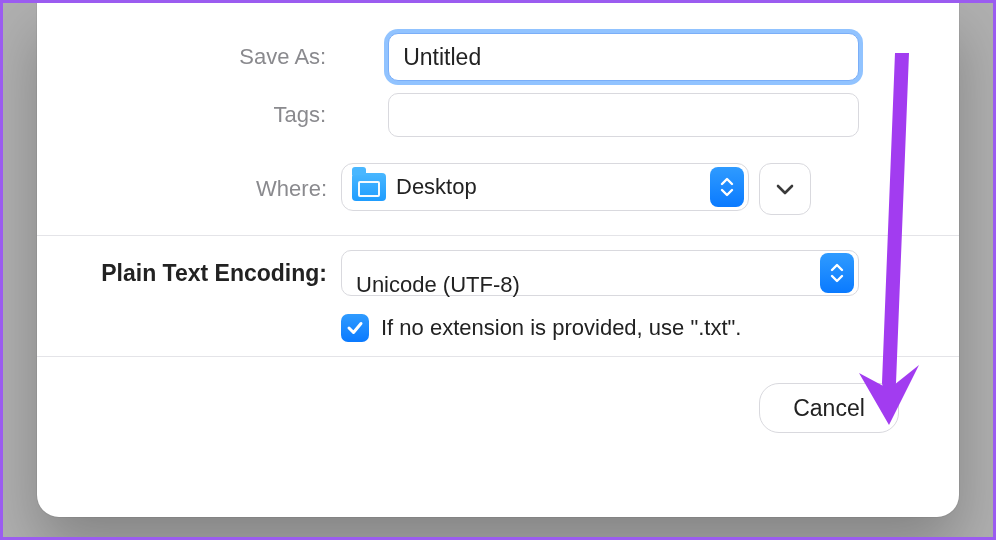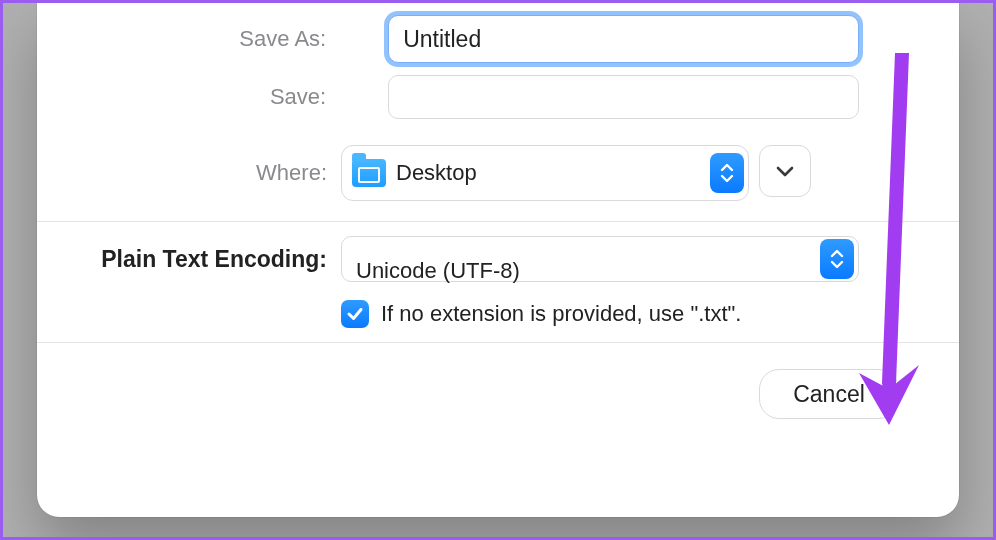--- a/index.html
+++ b/index.html
@@ -11,21 +11,21 @@
     font-family: -apple-system, "Helvetica Neue", Helvetica, Arial, sans-serif;
     position:relative;
     overflow:hidden;
   }
   .sheet {
     position:absolute;
     left:34px; right:34px; top:0; bottom:20px;
     background:#fff;
     border-radius:0 0 22px 22px;
     box-shadow: 0 30px 60px rgba(0,0,0,.25), 0 0 0 1px rgba(0,0,0,.05);
-    padding-top:6px;
+    padding-top:24px;
   }
   .row {
     display:flex;
     align-items:center;
     padding: 6px 100px 6px 0;
     gap:14px;
   }
   .row .label {
     width:290px;
     text-align:right;
@@ -46,21 +46,21 @@
   .txt.focused {
     box-shadow: 0 0 0 4px rgba(10,122,255,.45);
     border-color:#7aaef8;
   }
   .save-as-field { width:472px; }
   .tags-field    { width:472px; height:44px; }
 
   .where-wrap { display:flex; gap:10px; }
   .where-select {
     display:flex; align-items:center;
-    width:408px; height:56px;
+    width:408px; height:48px;
     border:1px solid #d9d9de; border-radius:12px;
     background:#fff; padding:0 4px 0 10px;
     font-size:22px; color:#222;
     gap:10px;
   }
   .folder-icon {
     width:34px; height:28px; border-radius:4px;
     background: linear-gradient(#49b7ff,#1f9dff);
     position:relative; flex:0 0 auto;
   }
@@ -130,21 +130,21 @@
 <body>
 
 <div class="sheet">
 
   <div class="row">
     <div class="label">Save As:</div>
     <input class="txt focused save-as-field" value="Untitled" style="">
   </div>
 
   <div class="row">
-    <div class="label">Save:</div>
+    <div class="label">Tags:</div>
     <input class="txt tags-field" value="" style="">
   </div>
 
   <div class="row" style="margin-top:14px;">
     <div class="label">Where:</div>
     <div class="where-wrap">
       <div class="where-select">
         <span class="folder-icon"></span>
         <span class="where-text">Desktop</span>
         <span class="stepper">

